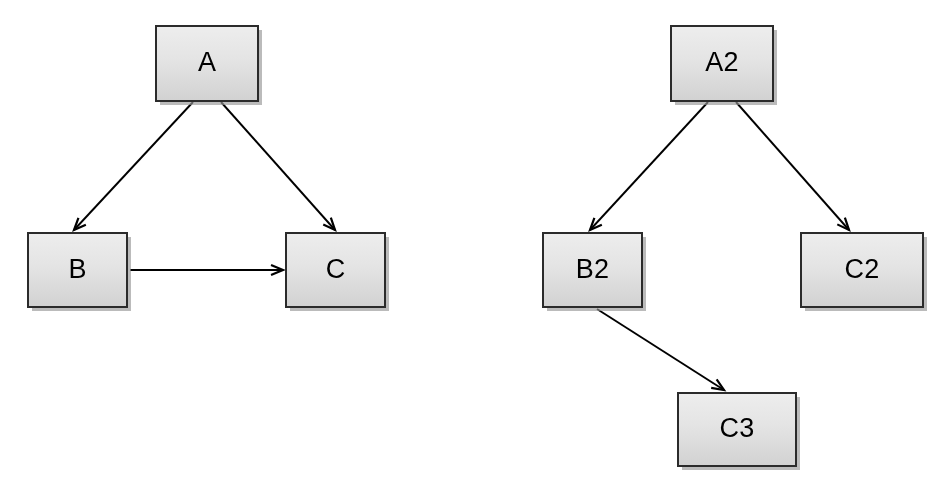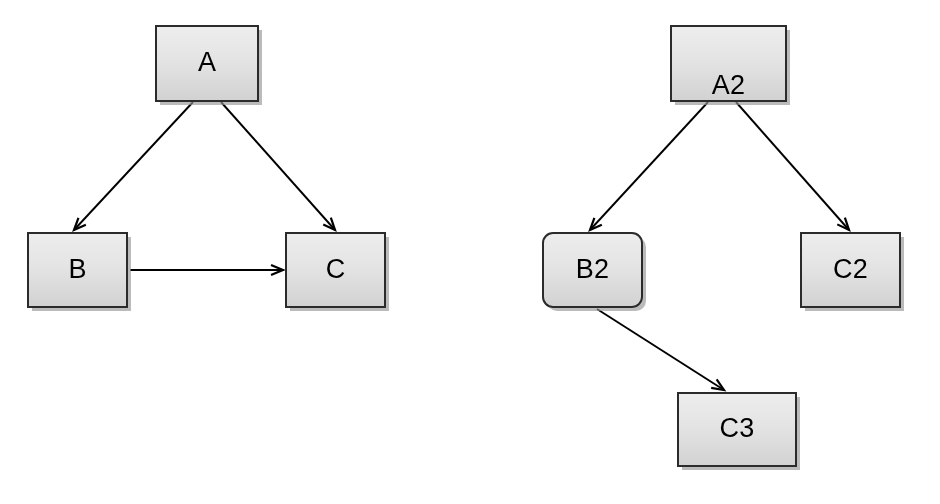--- a/index.html
+++ b/index.html
@@ -85,27 +85,27 @@
   <div id="node-layer">
       <div class="node" style="left: 155px; top: 25px; width: 104px; height: 77px;">
         <span class="node-label">A</span>
       </div>
       <div class="node" style="left: 27px; top: 232px; width: 101px; height: 76px;">
         <span class="node-label">B</span>
       </div>
       <div class="node" style="left: 285px; top: 232px; width: 101px; height: 76px;">
         <span class="node-label">C</span>
       </div>
-      <div class="node" style="left: 670px; top: 25px; width: 117px; height: 77px; align-items: flex-end;">
+      <div class="node" style="left: 670px; top: 25px; width: 104px; height: 77px;">
         <span class="node-label">A2</span>
       </div>
-      <div class="node" style="left: 542px; top: 232px; width: 101px; height: 76px; border-radius: 11px;">
+      <div class="node" style="left: 542px; top: 232px; width: 101px; height: 76px;">
         <span class="node-label">B2</span>
       </div>
-      <div class="node" style="left: 800px; top: 232px; width: 101px; height: 76px;">
+      <div class="node" style="left: 800px; top: 232px; width: 124px; height: 76px;">
         <span class="node-label">C2</span>
       </div>
       <div class="node" style="left: 677px; top: 392px; width: 120px; height: 75px;">
         <span class="node-label">C3</span>
       </div>
     </div>
 
 </div>
 
 </body></html>

